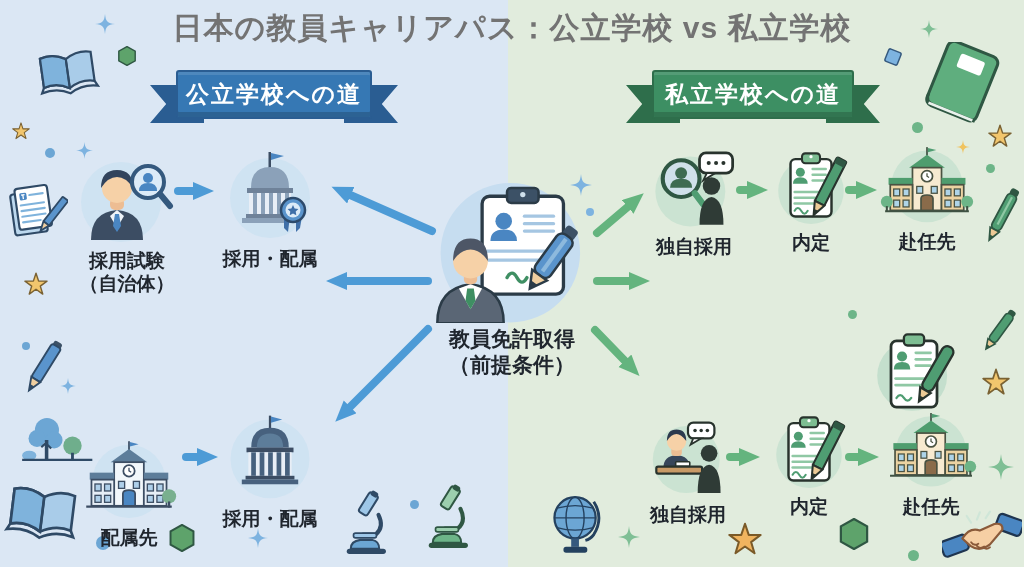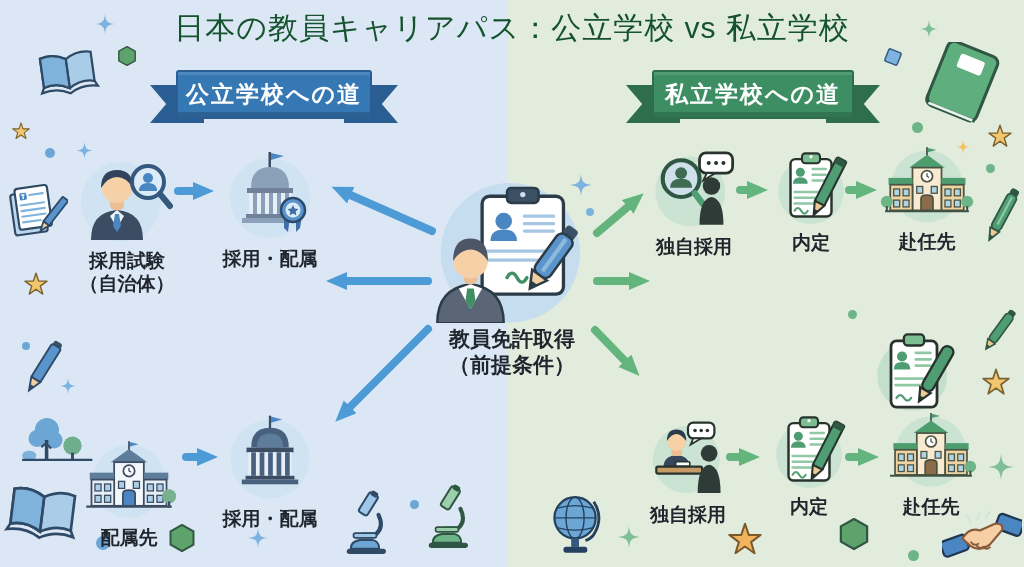--- a/index.html
+++ b/index.html
@@ -1,20 +1,20 @@
 <!DOCTYPE html>
 <html><head>
 <meta charset="utf-8">
 <style>
   html,body{margin:0;padding:0;}
   body{font-family:"Liberation Sans","DejaVu Sans",sans-serif;}
   .canvas{position:relative;width:1024px;height:567px;overflow:hidden;background:#dbe7f4;}
   .bg-right{position:absolute;left:508px;top:0;width:516px;height:567px;background:#e1ecdd;}
   .title{position:absolute;left:50%;top:8px;transform:translateX(-50%);white-space:nowrap;
-         font-size:30px;font-weight:400;color:#14532d;letter-spacing:1px;z-index:3;}
+         font-size:30px;font-weight:700;color:#737373;letter-spacing:1px;z-index:3;}
   
   .banner{position:absolute;height:64px;z-index:3;}
   .band{position:absolute;left:26px;right:26px;top:0;height:45px;display:flex;align-items:center;justify-content:center;
         color:#fff;font-weight:bold;font-size:23px;letter-spacing:2px;border-radius:3px;z-index:2;}
   .banner-public .band{background:#3678b4;border:2px solid #2a5d92;box-shadow:inset 0 -5px 0 rgba(0,0,0,.18),inset 0 3px 0 rgba(255,255,255,.12);}
   .banner-private .band{background:#3d8f63;border:2px solid #2e6e4b;box-shadow:inset 0 -5px 0 rgba(0,0,0,.18),inset 0 3px 0 rgba(255,255,255,.12);}
   .tail{position:absolute;top:15px;width:54px;height:38px;z-index:1;}
   .tail-l{left:0;clip-path:polygon(0 0,100% 0,100% 100%,0 100%,30% 50%);}
   .tail-r{right:0;clip-path:polygon(0 0,100% 0,70% 50%,100% 100%,0 100%);}
   .banner-public .tail{background:#2a5d92;}

